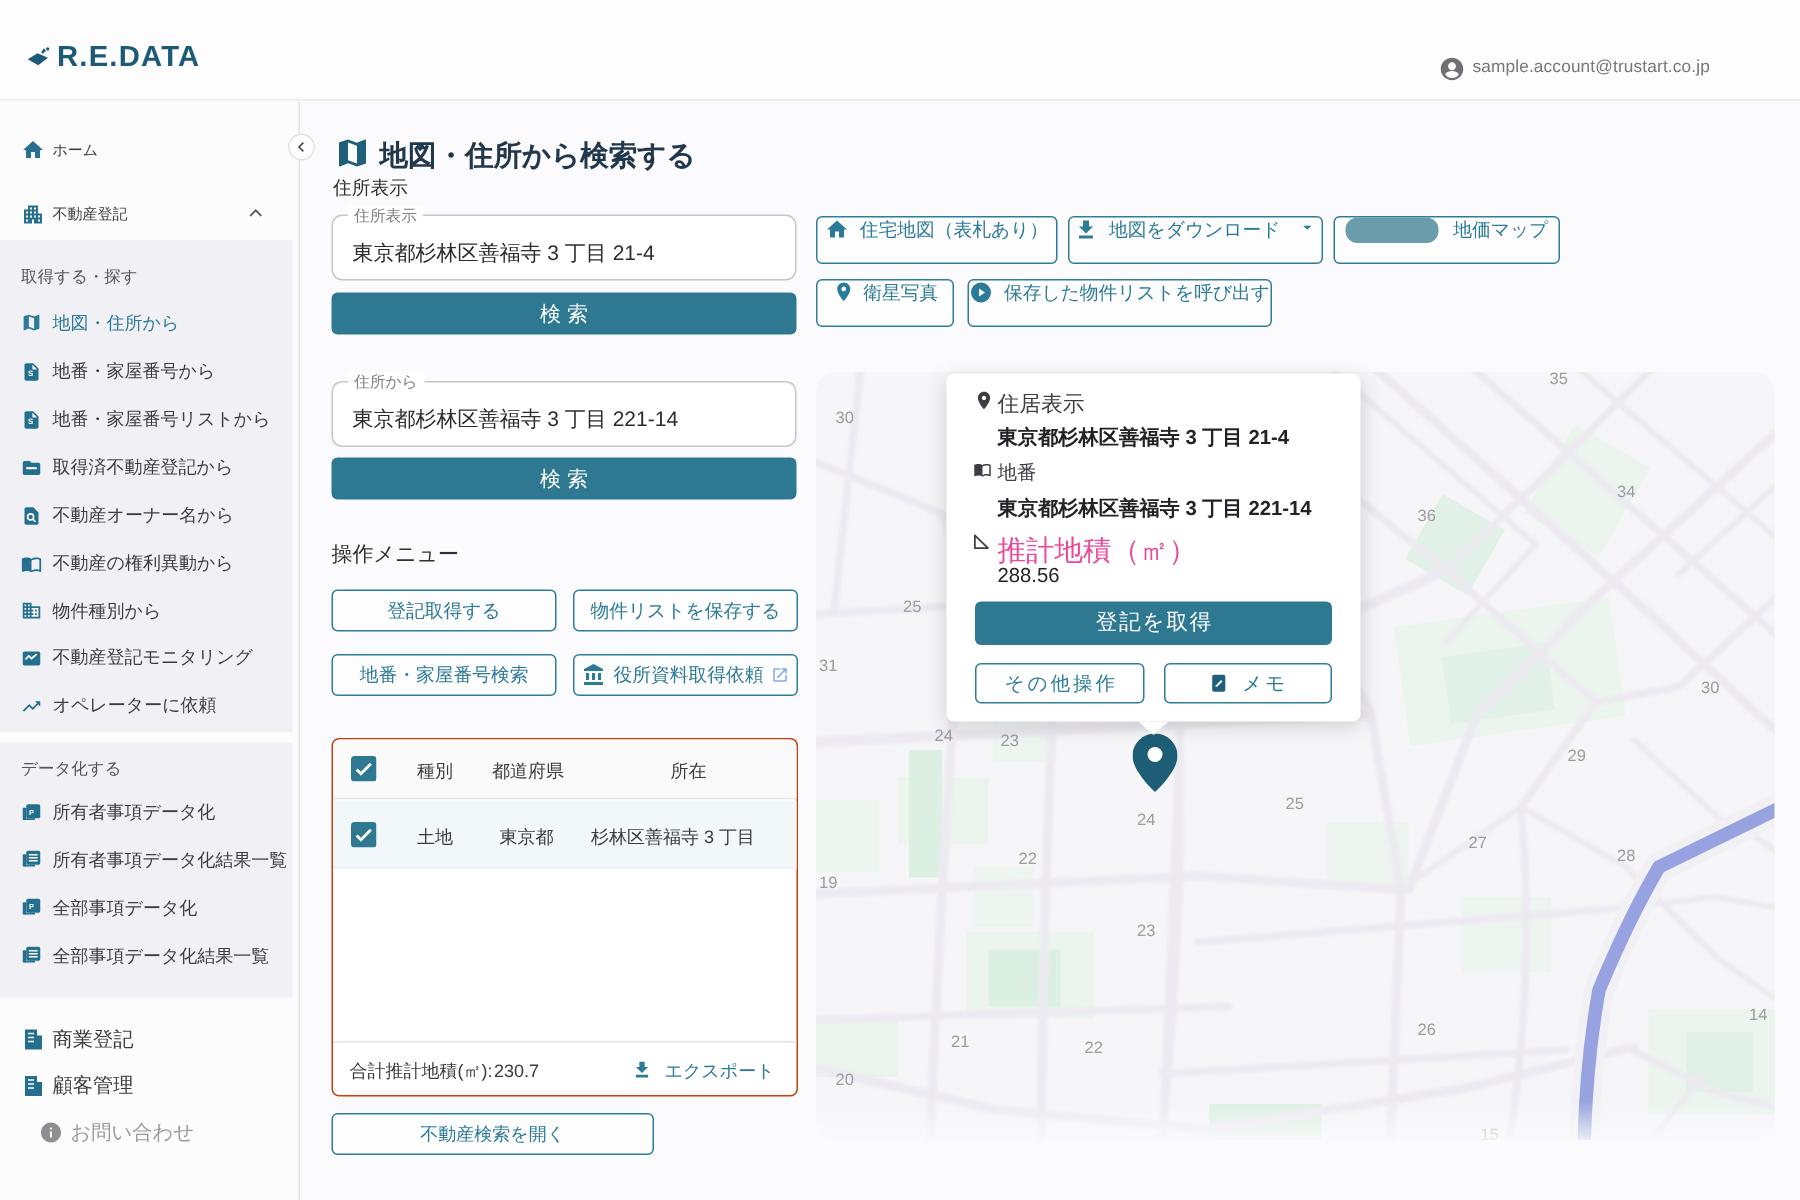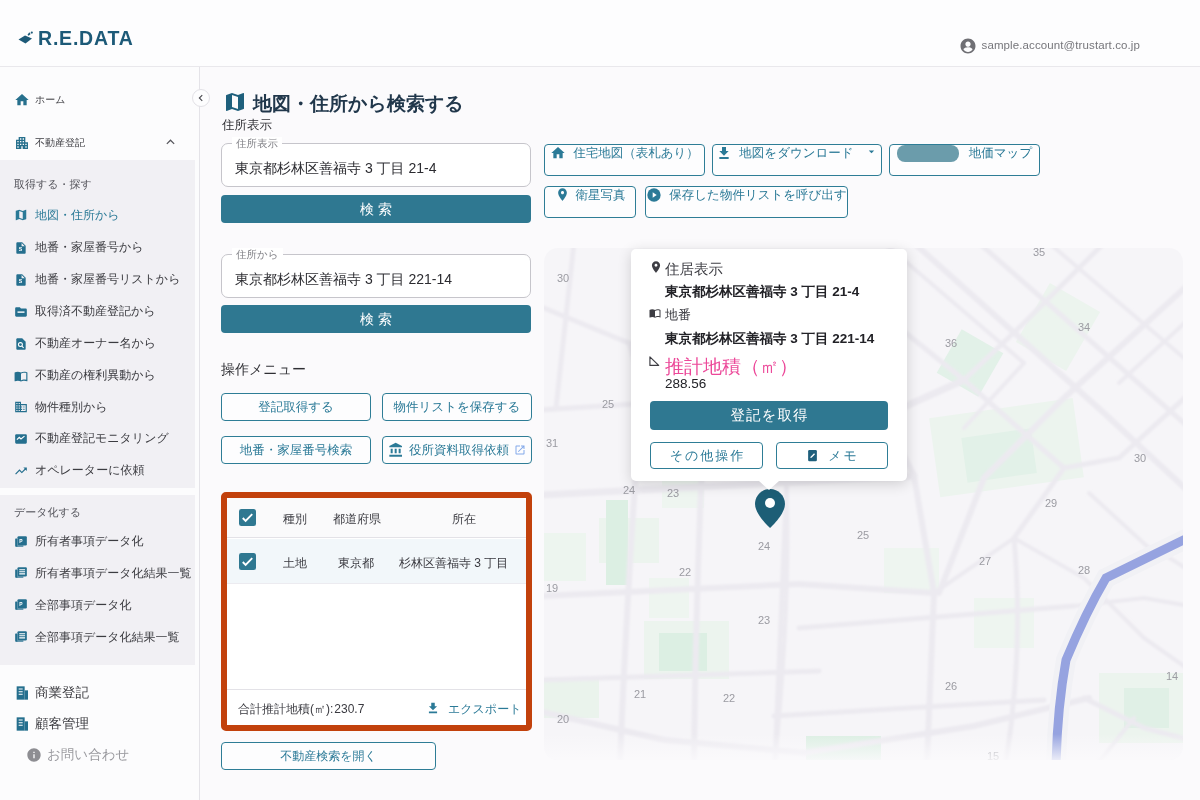--- a/index.html
+++ b/index.html
@@ -260,21 +260,21 @@
 <div class="obtn" style="left:382px; top:436px; width:150px; height:28px; gap:5px;">
   <svg width="16" height="16" viewBox="0 0 24 24">
       <path fill="#2b7a97" d="M4 10v7h3v-7H4zm6 0v7h3v-7h-3zM2 22h19v-3H2v3zm14-12v7h3v-7h-3zm-4.5-9L2 6v2h19V6l-9.5-5z"></path>
     </svg>
   役所資料取得依頼
   <svg width="12" height="12" viewBox="0 0 24 24">
       <path fill="#83a9ea" d="M19 19H5V5h7V3H5c-1.11 0-2 .9-2 2v14c0 1.1.89 2 2 2h14c1.1 0 2-.9 2-2v-7h-2v7zM14 3v2h3.59l-9.83 9.83 1.41 1.41L19 6.41V10h2V3h-7z"></path>
     </svg>
 </div>
 
-<div style="position:absolute; left:221px; top:492px; width:311px; height:239px; background:#fff; border:6px solid #c2410c; border-radius:5px;">
+<div style="position:absolute; left:221px; top:492px; width:311px; height:239px; background:#fff; border:1px solid #c2410c; border-radius:5px;">
   <div style="position:absolute; left:0; top:0; width:100%; height:40px; background:#fafafb; border-bottom:1px solid #e3e2e7; font-size:12px; color:#3a3a40; border-radius:5px 5px 0 0;">
     <svg style="position:absolute;left:12px;top:11px;" width="17" height="17" viewBox="0 0 18 18">
         <rect width="18" height="18" rx="2.5" fill="#2f7891"></rect>
         <path fill="none" stroke="#fff" stroke-width="2" d="M4 9.5l3 3 7-7"></path>
       </svg>
     <span style="position:absolute; left:56px; top:13px; white-space:nowrap;">種別</span>
     <span style="position:absolute; left:106px; top:13px; white-space:nowrap;">都道府県</span>
     <span style="position:absolute; left:225px; top:13px; white-space:nowrap;">所在</span>
   </div>
   <div style="position:absolute; left:0; top:41px; width:100%; height:45px; background:#f2f7fa; border-bottom:1px solid #ecebf0; font-size:12px; color:#3a3a40;">

